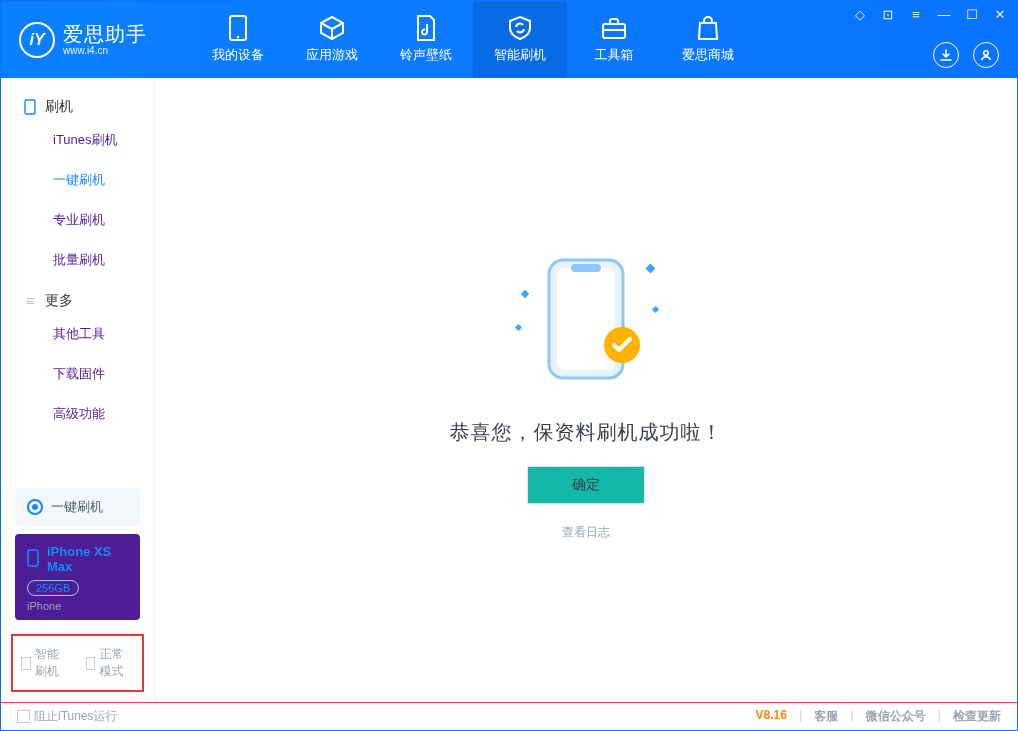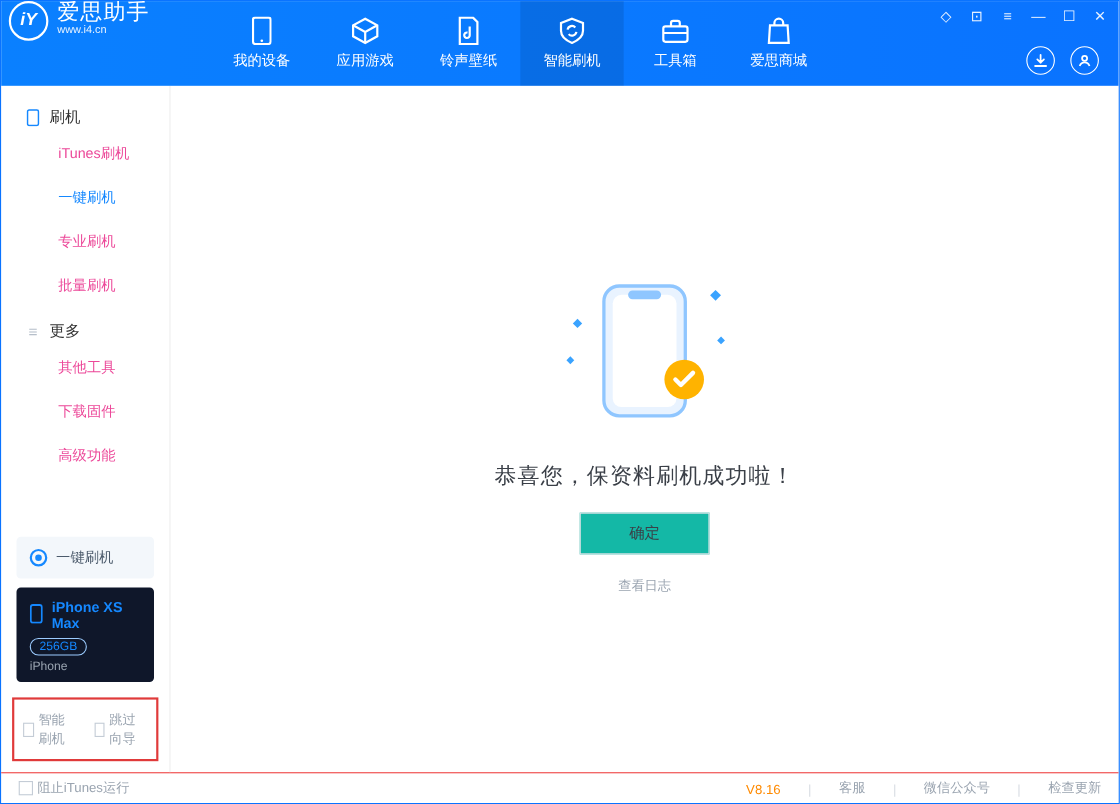--- a/index.html
+++ b/index.html
@@ -16,21 +16,22 @@
   .titlebar {
     height: 77px;
     background: linear-gradient(90deg, #0a80ff 0%, #0a73ff 100%);
     display: flex;
     align-items: stretch;
     color: #fff;
     position: relative;
   }
   .brand {
     display: flex;
-    padding-left: 7px;
+    align-items: center;
+    padding-left: 18px;
     width: 190px;
   }
   .brand-logo {
     width: 36px; height: 36px;
     border: 2px solid #fff;
     border-radius: 50%;
     display: flex; align-items: center; justify-content: center;
     font-family: Arial;
     font-weight: bold;
     font-size: 16px;
@@ -86,21 +87,21 @@
     border-right: 1px solid #eee;
     display: flex;
     flex-direction: column;
   }
   .side-scroll { flex: 1; padding-top: 8px; }
   .side-group { padding: 12px 22px 4px; font-size: 14px; color:#333; display:flex; align-items:center; gap:8px; }
   .side-group .gico { width:14px; height:14px; display:inline-flex;align-items:center;justify-content:center; color:#888; font-weight:bold;}
   .side-item {
     padding: 11px 0 11px 52px;
     font-size: 13px;
-    color: #ec4899;
+    color: #4c1d95;
     cursor: pointer;
   }
   .side-item.active { color: #1588ff; }
   .status-box {
     margin: 10px 14px 8px;
     background: #f3f7fb;
     border-radius: 4px;
     padding: 10px 12px;
     display:flex; align-items:center; gap:8px;
     color:#4b5a6b;
@@ -108,21 +109,21 @@
   }
   .status-box .dot {
     width:16px;height:16px;border:2px solid #1588ff;border-radius:50%;
     display:inline-flex;align-items:center;justify-content:center;
   }
   .status-box .dot::after{
     content:""; width:6px;height:6px;border-radius:50%;background:#1588ff;
   }
   .device-box {
     margin: 0 14px 14px;
-    background:#0f172a;border-radius:4px;
+    background:#4c1d95;border-radius:4px;
     padding: 10px 12px 8px;
     cursor:pointer;
   }
   .device-box .row1{display:flex;align-items:center;gap:8px;color:#1588ff;font-weight:600;font-size:13px;}
   .device-box .badge{display:inline-block;margin-top:6px;padding:1px 8px;border:1px solid #9cccff;border-radius:9px;color:#1588ff;font-size:11px;}
   .device-box .sub{color:#9aa4b0;font-size:11px;margin-top:4px;}
   .opt-row{
     border: 2px solid #e03a3a;
     margin: 0 10px 10px;
     padding: 10px 8px;
@@ -137,21 +138,21 @@
   .phone-wrap{position:relative;width:140px;height:160px;display:flex;align-items:center;justify-content:center;}
   .sparkle{position:absolute;background:#3aa3ff;transform:rotate(45deg);}
   .msg{font-size:20px;color:#3a3f47;letter-spacing:1px;}
   .okbtn{border:1px solid #dfe3e8;background:#14b8a6;padding:9px 44px;font-size:14px;color:#3a3f47;cursor:pointer;}
   .loglink{color:#9aa4b0;font-size:12px;cursor:pointer;}
   
   .footer{
     height:28px;border-top:1px solid #ef4444;display:flex;align-items:center;
     padding:0 16px;font-size:12px;color:#9aa4b0;justify-content:space-between;
   }
-  .footer .right{display:flex;gap:25px;align-items:flex-end;}
+  .footer .right{display:flex;gap:12px;align-items:flex-start;font-weight:bold;}
   .footer .sep{color:#d9dde3;}
   .footer .link{cursor:pointer;}
   .footer .ver{color:#ff8a00;}
 </style>
 </head>
 <body>
 
 <div class="titlebar">
   <div class="brand">
     <div class="brand-logo">
@@ -287,21 +288,21 @@
       <div class="sub">iPhone</div>
     </div>
 
     <div class="opt-row">
       <span class="cb-wrap">
         <span class="cb"></span>
         <span class="cb-label">智能刷机</span>
       </span>
       <span class="cb-wrap">
         <span class="cb"></span>
-        <span class="cb-label">跳过向导</span>
+        <span class="cb-label">正常模式</span>
       </span>
     </div>
   </div>
 
   <div class="main">
     <div class="phone-wrap">
       <span class="sparkle" style="width:6px;height:6px;left:6px;top:52px;"></span>
       <span class="sparkle" style="width:5px;height:5px;left:0px;top:86px;"></span>
       <span class="sparkle" style="width:7px;height:7px;right:2px;top:26px;"></span>
       <span class="sparkle" style="width:5px;height:5px;right:-2px;top:68px;"></span>

